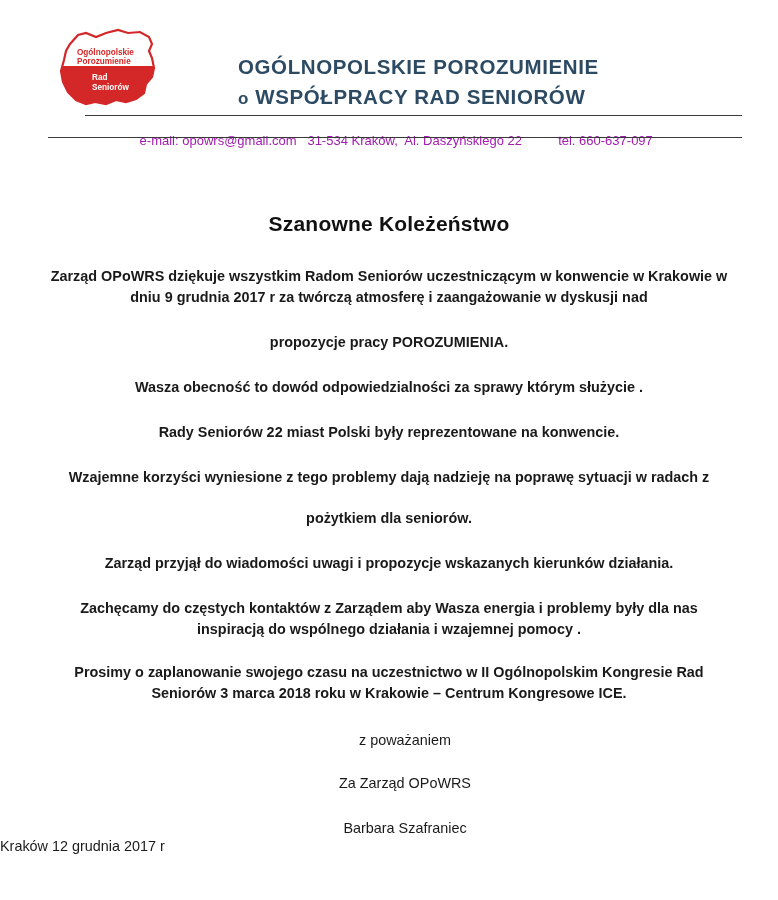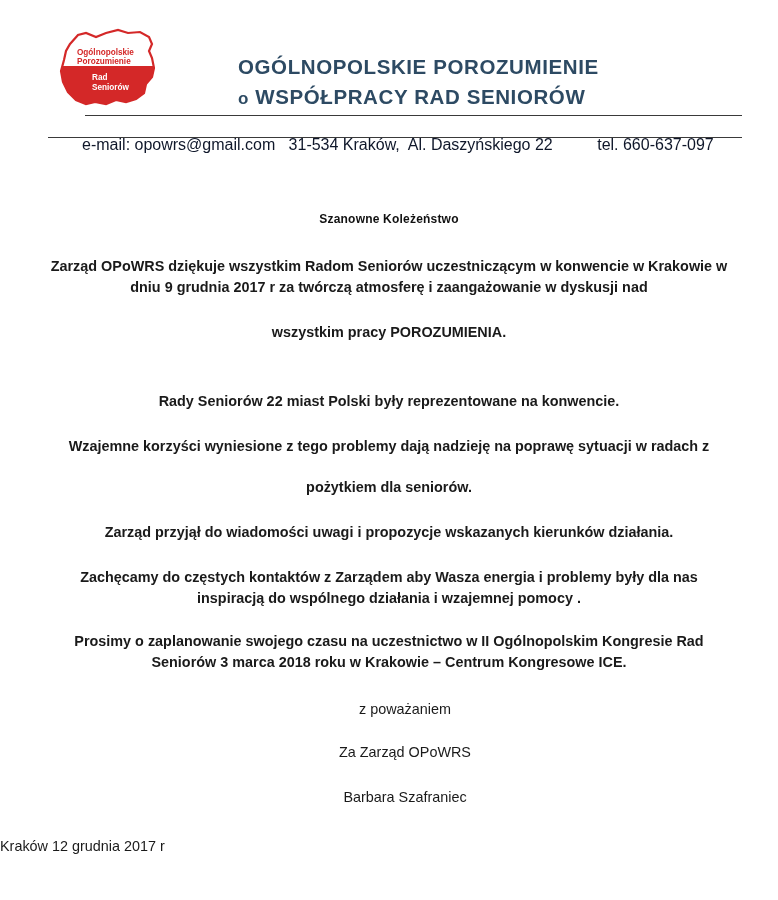--- a/index.html
+++ b/index.html
@@ -73,38 +73,38 @@
     width: 694px;
     height: 0;
     border-top: 1px solid #3a3a3a;
   }
   .contact {
     position: absolute;
     left: 0;
     top: 118px;
     width: 778px;
     text-align: center;
-    font-size: 16px;
-    color: #0f172a;
+    font-size: 13px;
+    color: #a21caf;
     white-space: pre;
   }
   .contact .seg { display: inline; }
 
   
   .body-wrap {
     position: absolute;
     left: 0;
     top: 150px;
     width: 778px;
   }
 
   .doc-title {
     text-align: center;
     font-weight: bold;
-    font-size: 12px;
+    font-size: 21px;
     color: #111111;
     margin-top: 62px;
     margin-bottom: 0;
     letter-spacing: 0.2px;
   }
 
   .para {
     margin: 0 auto;
     width: 680px;
     font-size: 14.4px;
@@ -191,23 +191,24 @@
   <div class="rule-bottom"></div>
 
   <div class="body-wrap">
 
     <div class="doc-title">Szanowne Koleżeństwo</div>
 
     <div class="sp-30"></div>
     <div class="para just">Zarząd OPoWRS  dziękuje wszystkim Radom  Seniorów  uczestniczącym w konwencie w Krakowie w dniu 9 grudnia 2017 r  za twórczą  atmosferę  i  zaangażowanie  w dyskusji nad</div>
 
     <div class="sp-24"></div>
-    <div class="para center">wszystkim pracy POROZUMIENIA.</div>
-
-    <div class="sp-24"></div>
+    <div class="para center">propozycje pracy POROZUMIENIA.</div>
+
+    <div class="sp-24"></div>
+    <div class="para center">Wasza obecność  to dowód odpowiedzialności za sprawy którym służycie .</div>
 
     <div class="sp-24"></div>
     <div class="para center">Rady Seniorów 22 miast  Polski były reprezentowane na konwencie.</div>
 
     <div class="sp-24"></div>
     <div class="para center">Wzajemne korzyści wyniesione z tego problemy dają nadzieję na  poprawę sytuacji w radach z</div>
 
     <div class="sp-20"></div>
     <div class="para center">pożytkiem dla seniorów.</div>
 

